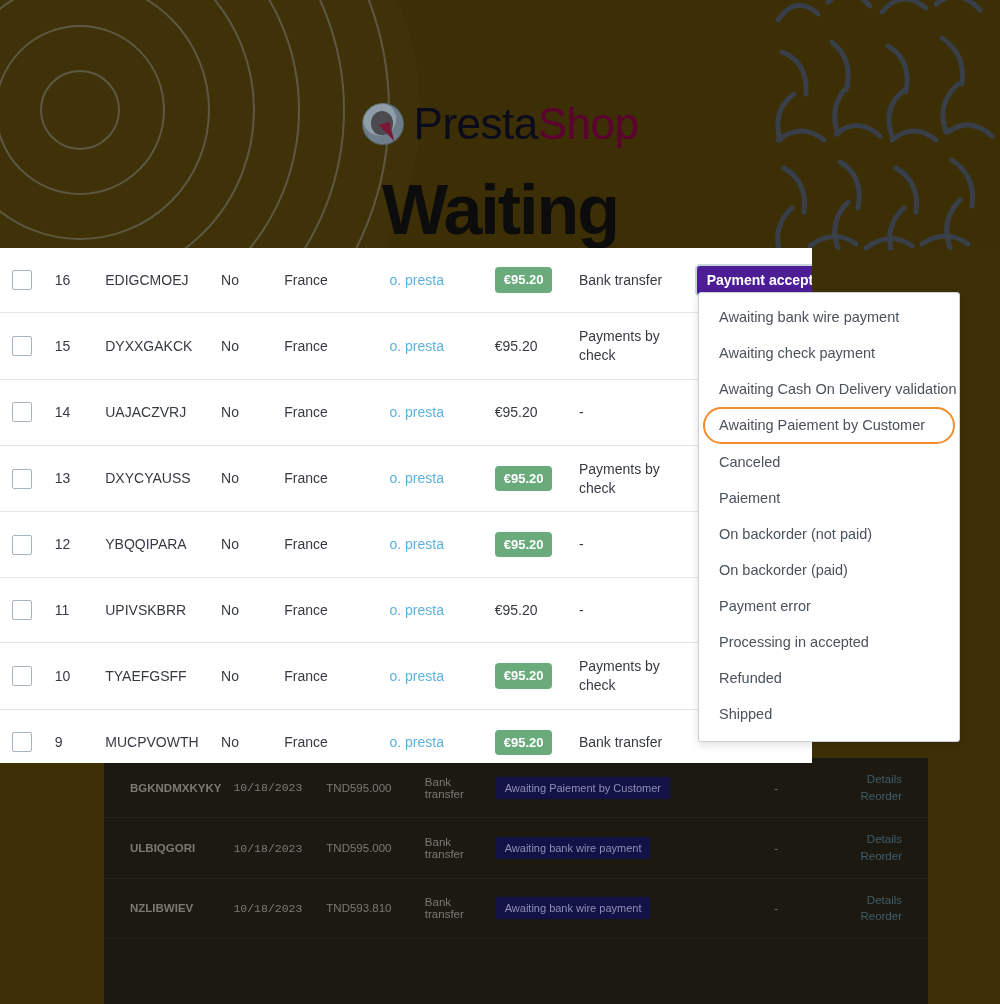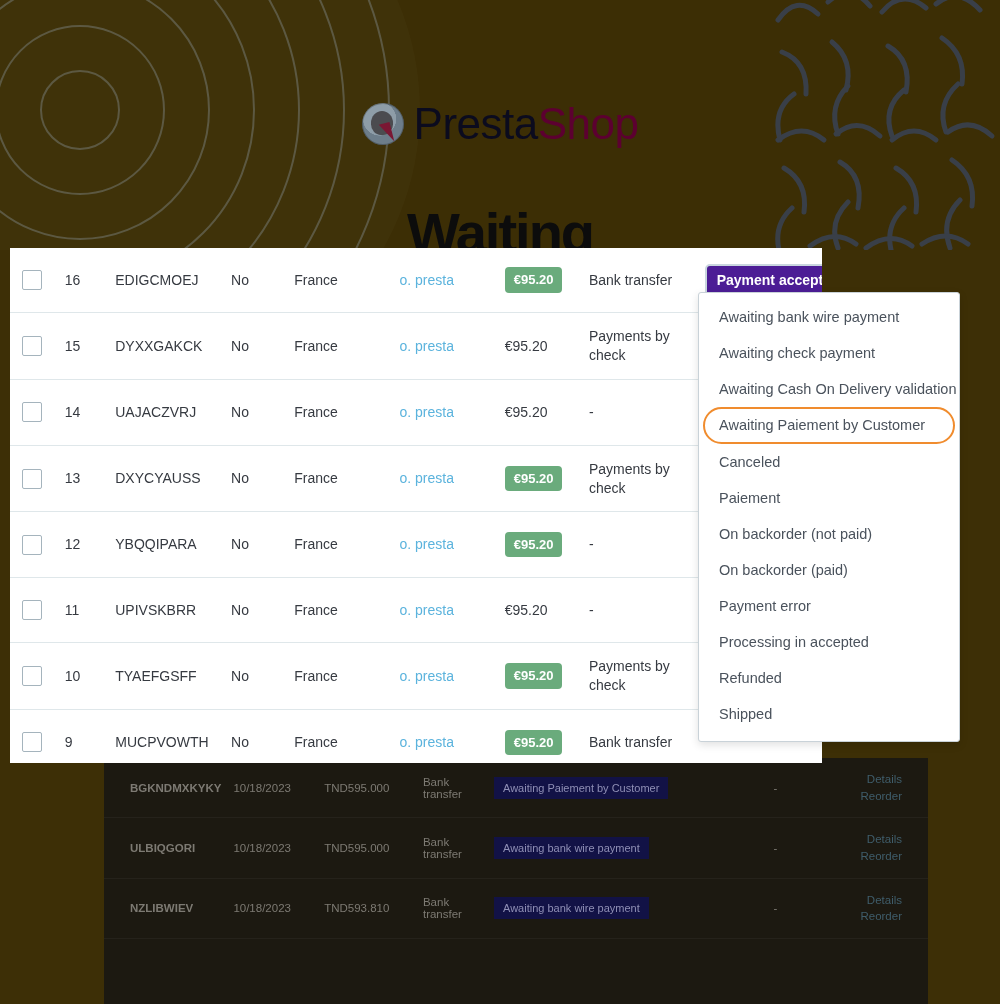--- a/index.html
+++ b/index.html
@@ -75,25 +75,24 @@
   .brand-text {
     font-size: 44px; font-weight: 400; letter-spacing: -0.5px;
     line-height: 1;
   }
   .brand-text .presta { color: #0b0b1e; }
   .brand-text .shop   { color: #5c0030; }
 
   .hero-title {
     position: absolute; left: 0; right: 0; top: 175px;
     text-align: center;
-    font-size: 56px; font-weight: 700; letter-spacing: -2px;
+    font-size: 70px; font-weight: 700; letter-spacing: -2px;
     color: #0c0c0c;
     line-height: 1;
     white-space: nowrap;
-    margin-top: 30px;
   }
 
   
   .bg-lower {
     position: absolute; left: 0; top: 750px; width: 1000px; height: 254px;
     background: #3d2f06;
   }
   .dim-card {
     position: absolute; left: 104px; top: 8px;
     width: 824px; height: 285px;
@@ -101,21 +100,21 @@
   }
   .dim-table { width: 100%; border-collapse: collapse; }
   .dim-table td {
     padding: 13px 6px;
     font-size: 11.5px;
     color: #7d7a73;
     border-bottom: 1px solid rgba(255,255,255,0.045);
     vertical-align: middle;
   }
   .dim-ref { color: #a9a59c; font-weight: 700; padding-left: 26px !important; width: 120px; }
-  .dim-date { width: 96px; }
+  .dim-date { width: 96px; font-family: Liberation Mono, monospace; }
   .dim-amt { width: 104px; }
   .dim-pay { width: 76px; }
   .dim-status-cell { width: 250px; }
   .dim-badge {
     display: inline-block;
     background: #121246;
     color: #8f8fb5;
     font-size: 11px;
     padding: 5px 9px;
     white-space: nowrap;
@@ -124,21 +123,20 @@
   .dim-links { width: 110px; text-align: right; padding-right: 26px !important; color: #3f5d6b; line-height: 1.45; }
   .dim-links div { color: #3f5d6b; }
 
   
   #panel {
     position: absolute; left: 0; top: 248px;
     width: 812px; height: 515px;
     background: #ffffff;
     overflow: hidden;
     z-index: 5;
-    margin-left: 10px;
   }
   table.orders { width: 1000px; border-collapse: collapse; table-layout: fixed; }
   table.orders tr { border-bottom: 1px solid #dfe7ea; }
   table.orders td {
     padding: 14px 0;
     font-size: 14px;
     color: #363a41;
     vertical-align: middle;
     line-height: 1.35;
   }

